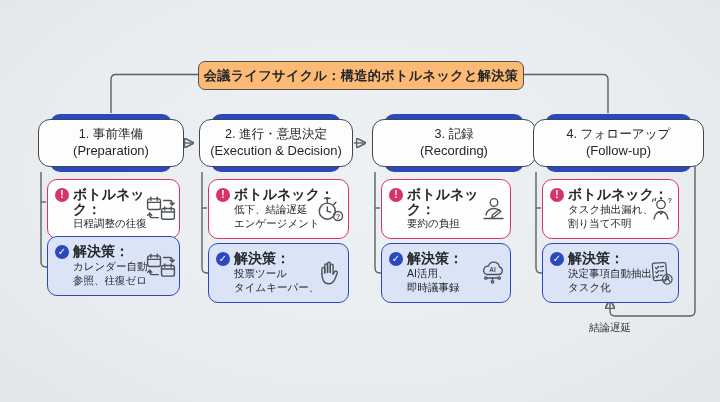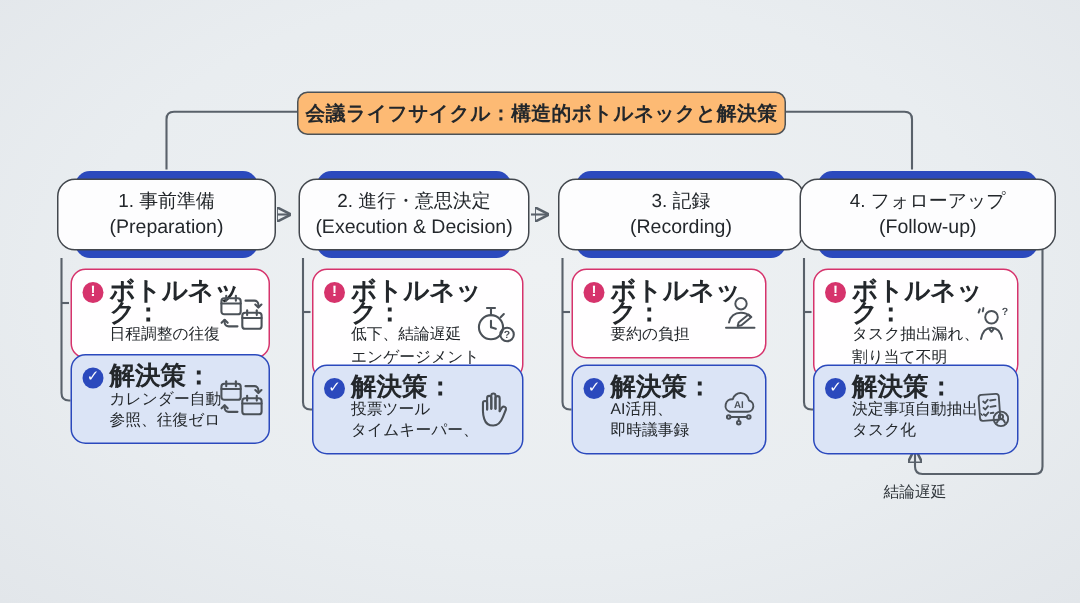--- a/index.html
+++ b/index.html
@@ -30,21 +30,21 @@
   }
   .stage .nm{font-size:12.6px;font-weight:400;line-height:1.25;}
   .stage .nm-en{font-size:13px;font-weight:400;line-height:1.2;}
   
   .sub{
     border-radius:10px;padding:7px 8px 7px 25px;z-index:2;
     font-size:10.5px;line-height:14.5px;box-sizing:border-box;
   }
   .sub .line{white-space:nowrap;}
   .sub .line:empty{display:none;}
-  .sub .lbl{font-weight:700;font-size:17px;}
+  .sub .lbl{font-weight:700;font-size:14px;}
   .bottleneck{background:#fffeff;border:1.5px solid var(--accent-red,#d6336c);}
   .solution{background:var(--solution-bg,#dbe4f6);border:1.5px solid var(--accent-blue,#2b49bd);}
   .badge{
     position:absolute;left:7px;top:8px;width:14px;height:14px;border-radius:50%;
     color:#fff;font-size:10px;font-weight:700;display:flex;align-items:center;justify-content:center;
   }
   .badge.b{background:var(--accent-red,#d6336c);}
   .badge.s{background:var(--accent-blue,#2b49bd);}
   .icn{position:absolute;right:3px;top:50%;transform:translateY(-50%);}
   .icn *{stroke:#4b5158;stroke-width:1.3;fill:none;stroke-linecap:round;stroke-linejoin:round;}

